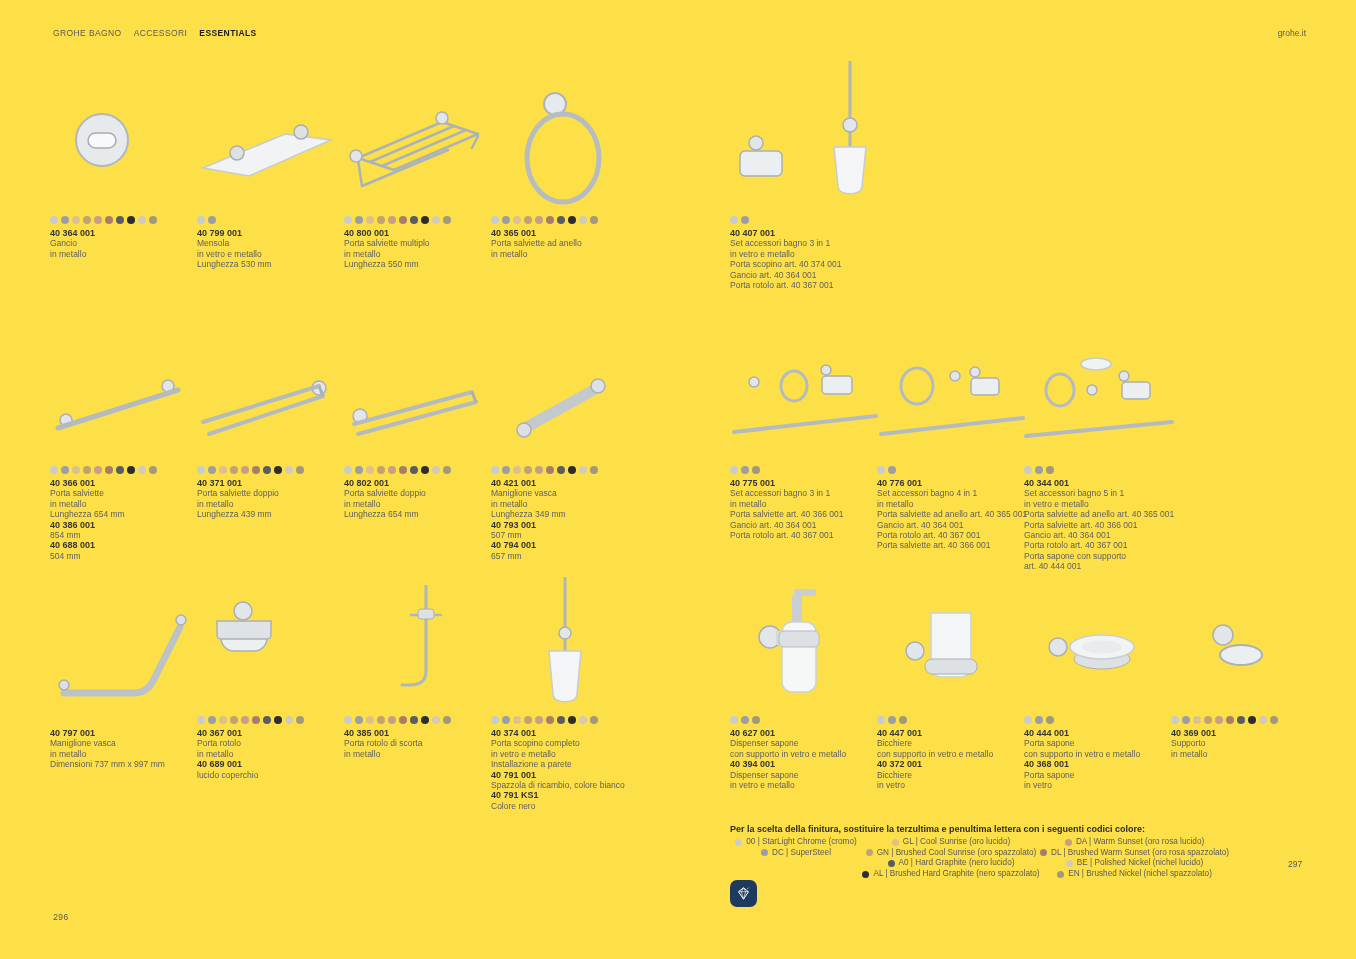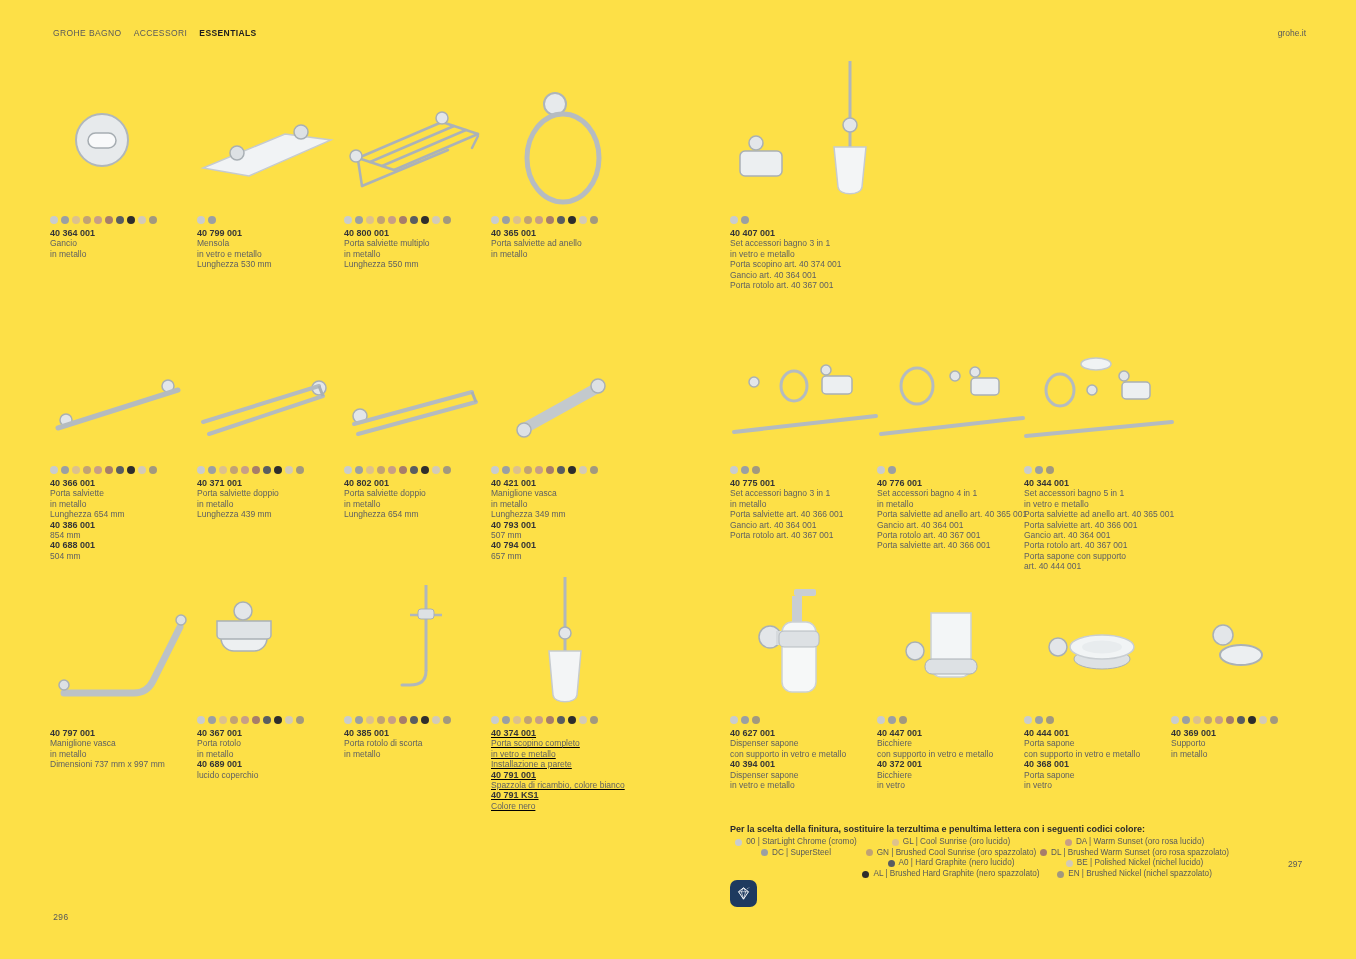--- a/index.html
+++ b/index.html
@@ -457,21 +457,21 @@
         <span class="dot" style="background: rgb(211, 202, 183);"></span>
         <span class="dot" style="background: rgb(162, 152, 126);"></span>
       </div>
     <div class="lines">
         <div class="b">40 385 001</div>
         <div>Porta rotolo di scorta</div>
         <div>in metallo</div>
       </div>
   </div>
 
-  <div class="card" style="left:491px;top:575px;text-decoration:underline;">
+  <div class="card" style="left:491px;top:575px;">
     <div class="img h3">
       <svg width="140" height="137" viewBox="0 0 140 137">
         <line x1="74" y1="2" x2="74" y2="76" stroke="#b0b7bc" stroke-width="3"></line>
         <circle cx="74" cy="58" r="6" fill="#e3e6e9" stroke="#a9b0b5" stroke-width="1.5"></circle>
         <path d="M58,76 h32 l-4,44 c-1,9 -23,9 -24,0 z" fill="#f3f5f6" stroke="#c6cbcf" stroke-width="1.5"></path>
       </svg>
     </div>
     <div class="swatches">
         <span class="dot" style="background: rgb(201, 204, 207);"></span>
         <span class="dot" style="background: rgb(155, 159, 163);"></span>

